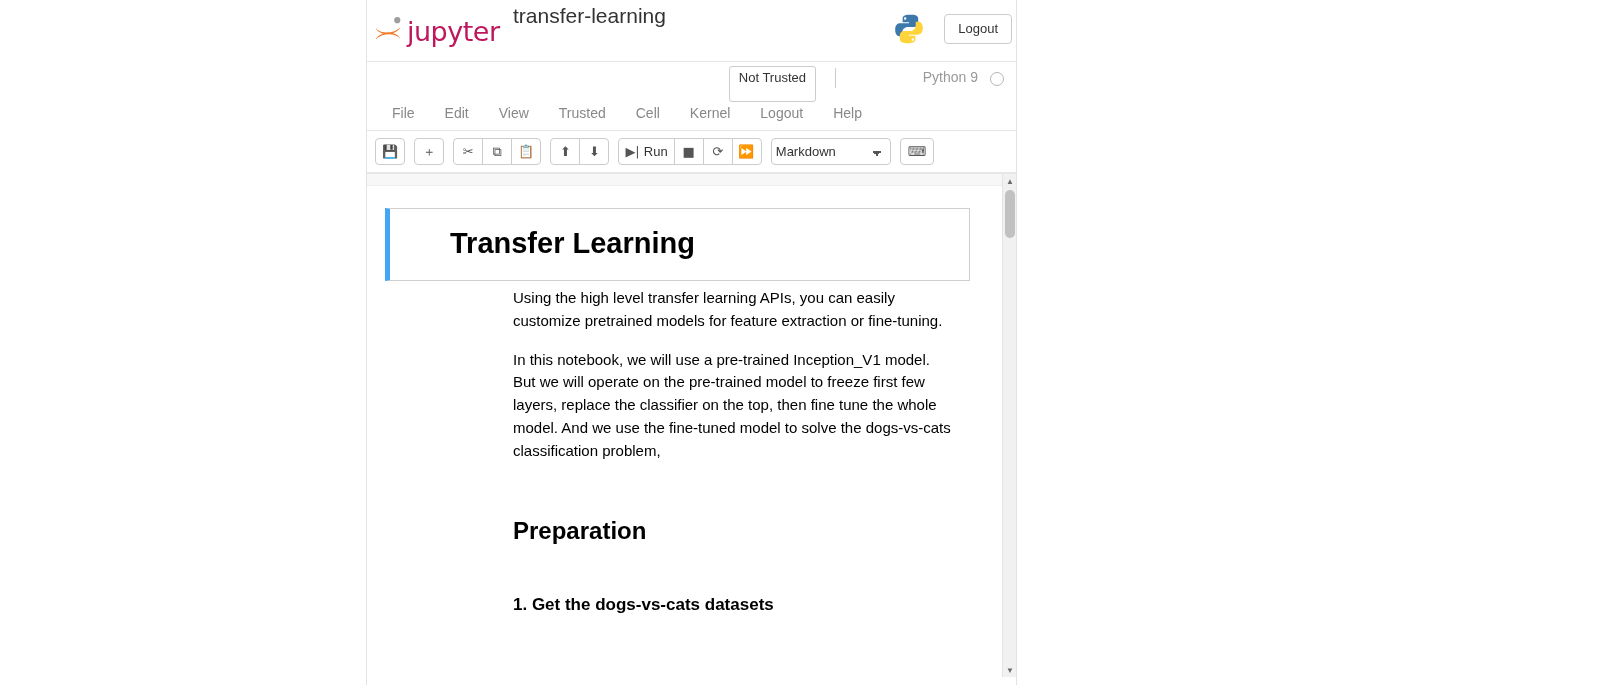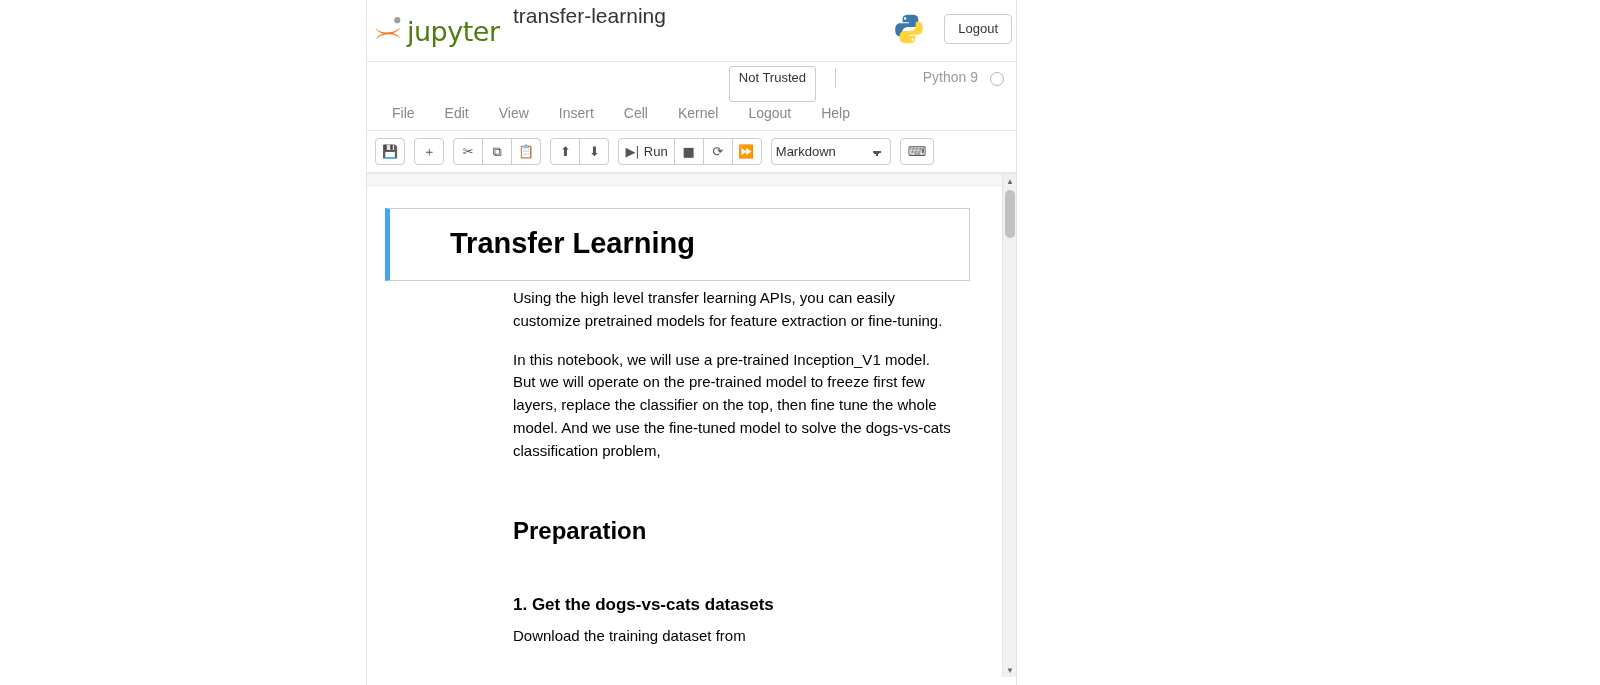--- a/index.html
+++ b/index.html
@@ -35,21 +35,21 @@
   }
   .logo {
     position: absolute;
     left: 4px; top: 12px;
     display: flex; align-items: center;
     height: 38px;
   }
   .logo-mark { width: 34px; height: 34px; }
   .logo-text {
     font-size: 27px;
-    color: #4d7c0f;
+    color: #be185d;
     letter-spacing: -0.5px;
     margin-left: 2px;
     font-family: "DejaVu Sans", sans-serif;
   }
   .nb-title {
     position: absolute;
     left: 146px; top: 4px;
     font-size: 21px;
     color: #333333;
     font-family: "Liberation Sans", sans-serif;
@@ -325,21 +325,21 @@
       <div class="kernel-row">
         <div class="trust-badge">Not Trusted</div>
         <div class="kernel-sep"></div>
         <div class="kernel-name">Python 9</div>
         <div class="kernel-indicator"></div>
       </div>
       <div class="menus">
         <div class="menu-item">File</div>
         <div class="menu-item">Edit</div>
         <div class="menu-item">View</div>
-        <div class="menu-item">Insert</div>
+        <div class="menu-item">Trusted</div>
         <div class="menu-item">Cell</div>
         <div class="menu-item">Kernel</div>
         <div class="menu-item">Logout</div>
         <div class="menu-item">Help</div>
       </div>
     </div>
 
     <div class="toolbar">
       <div class="btn-group">
         <div class="tb-btn">
@@ -415,21 +415,20 @@
 
         <div class="cell">
           <div class="md-inner">
             <h2 class="md">Preparation</h2>
           </div>
         </div>
 
         <div class="cell">
           <div class="md-inner">
             <h3 class="md">1. Get the dogs-vs-cats datasets</h3>
-            <p class="md">Download the training dataset from</p>
           </div>
         </div>
 
       </div>
 
       <div class="scrollbar">
         <div class="scroll-arrow up">▲</div>
         <div class="scroll-thumb"></div>
         <div class="scroll-arrow down">▼</div>
       </div>

